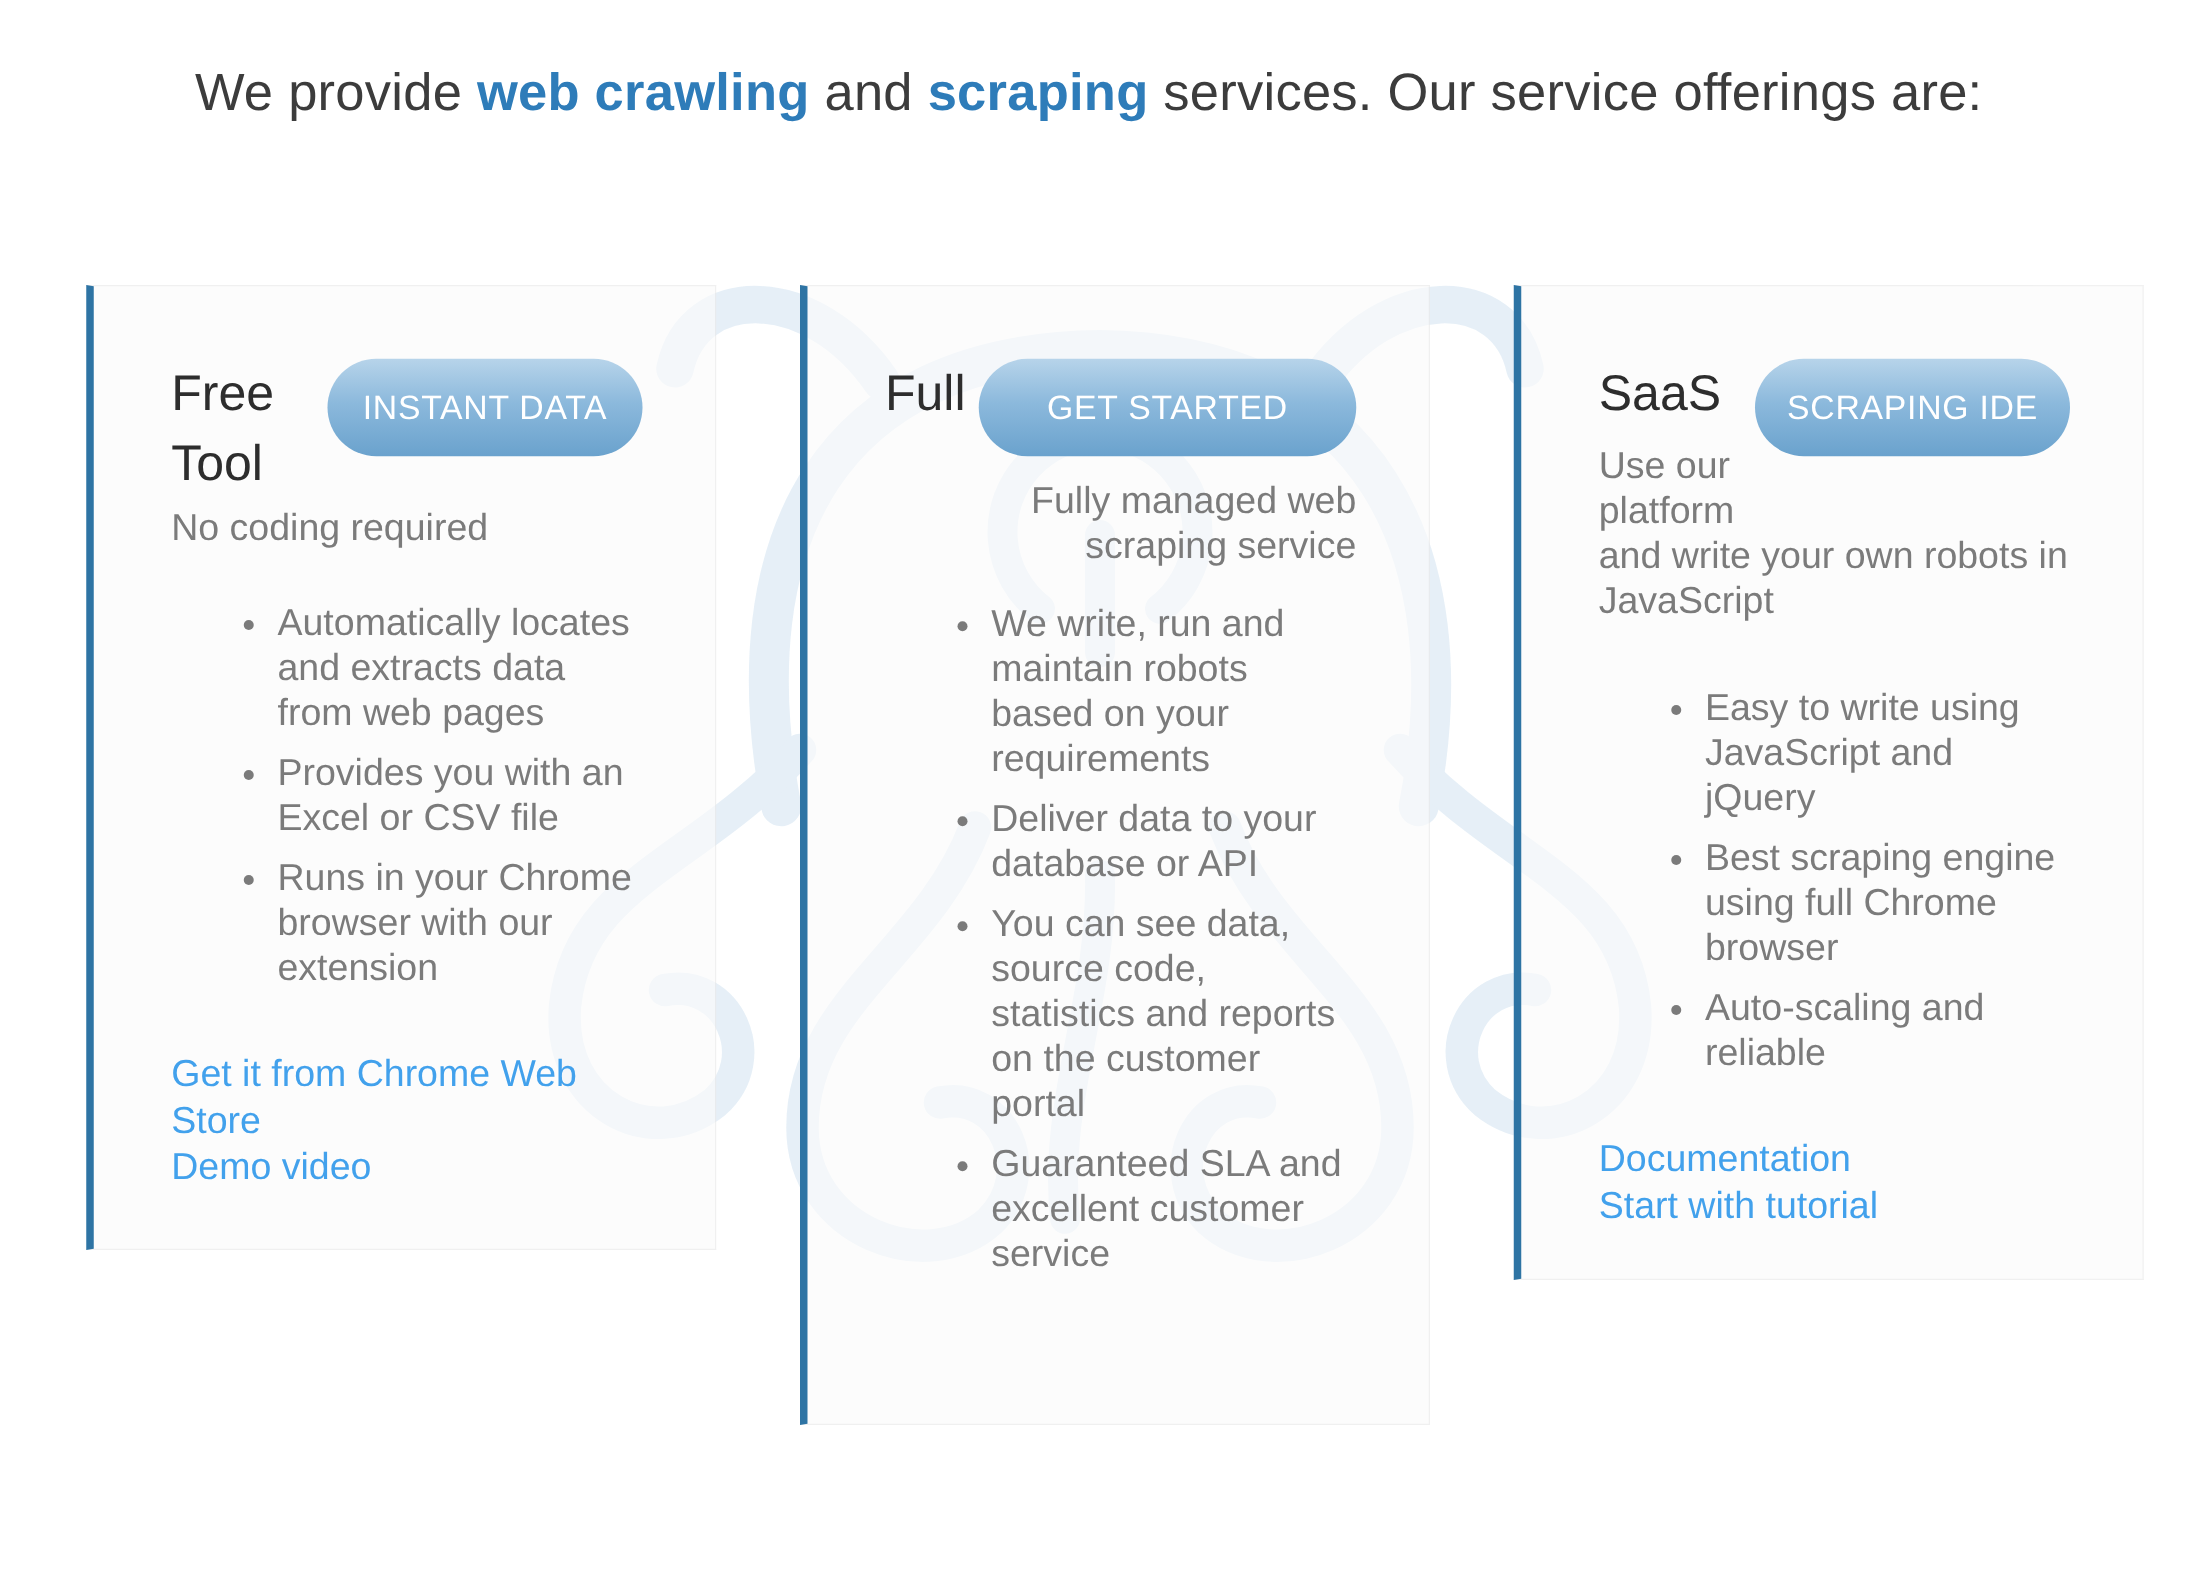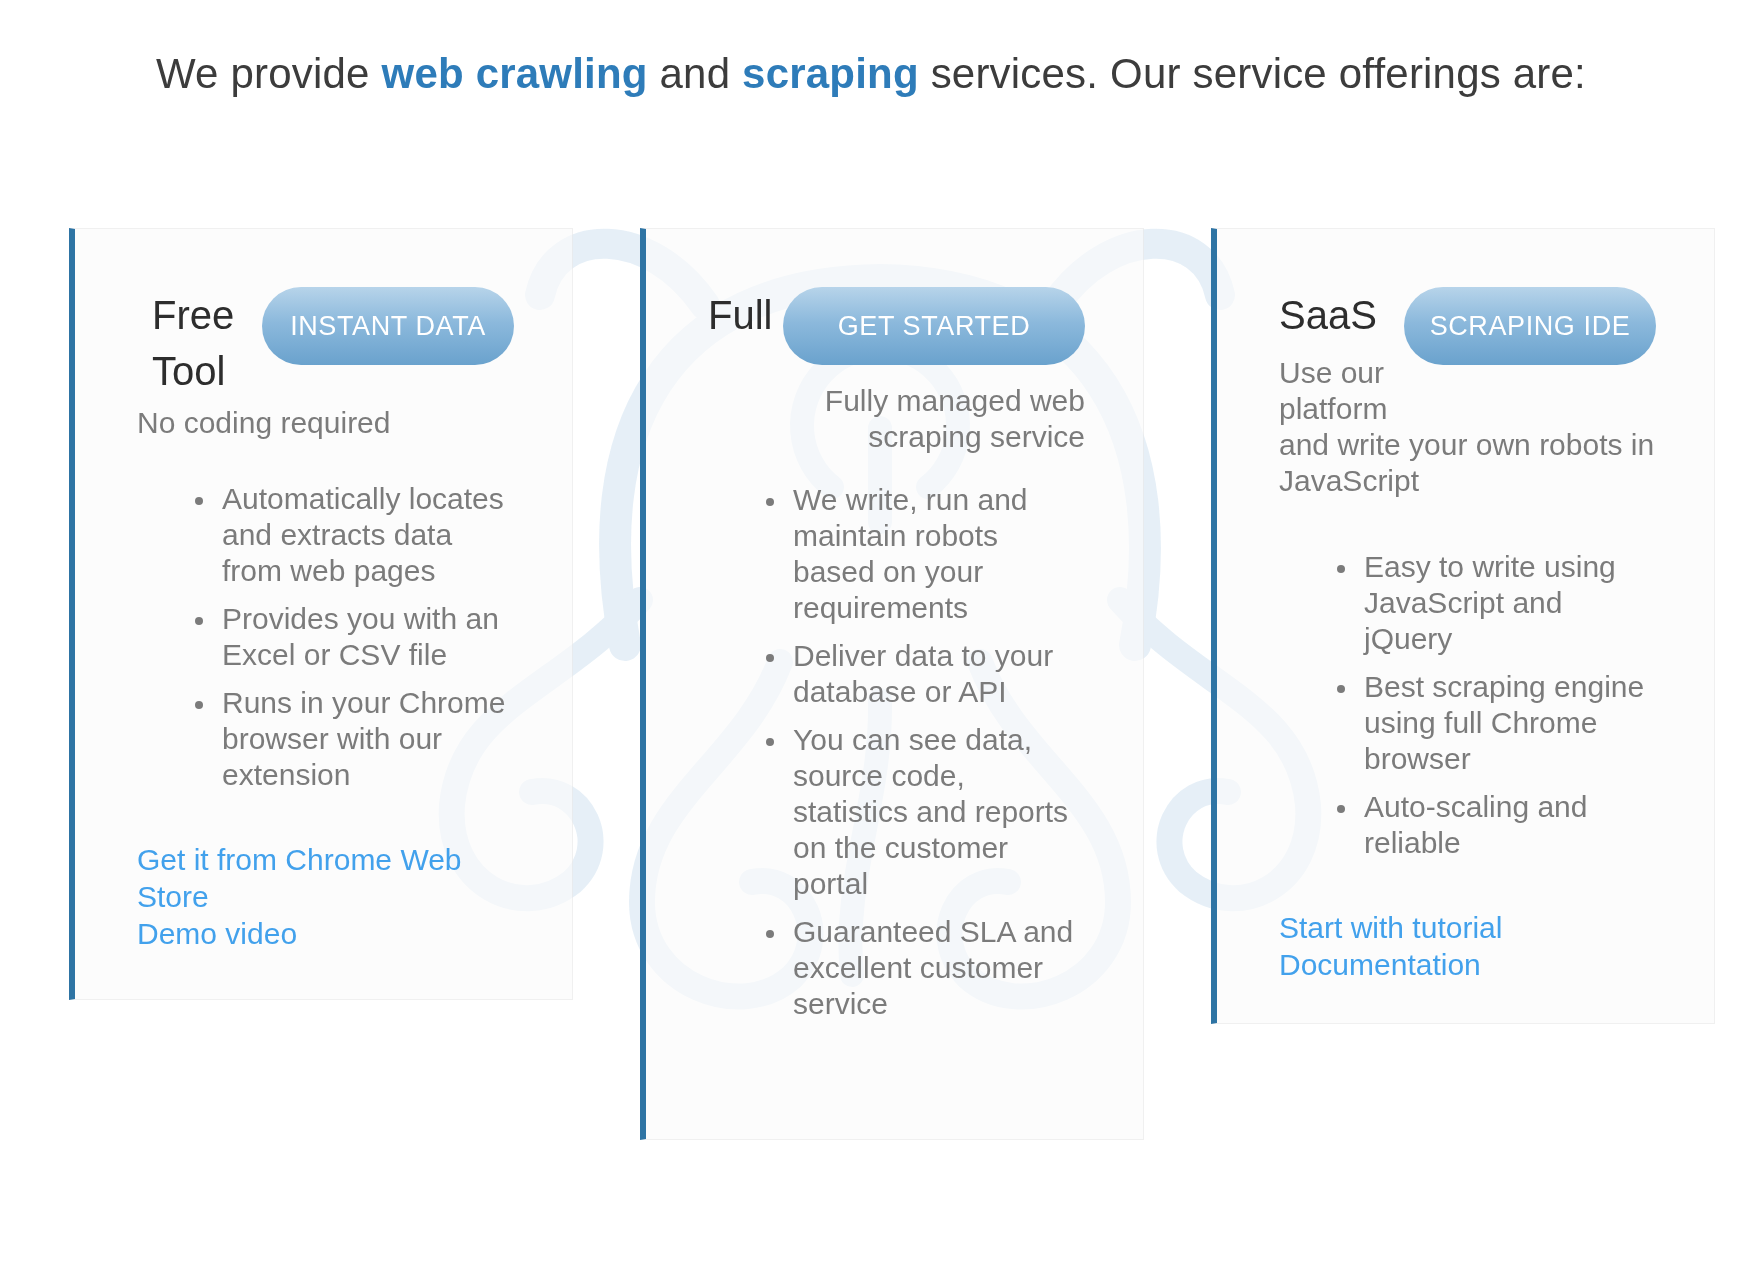--- a/index.html
+++ b/index.html
@@ -37,21 +37,21 @@
     position:relative;
   }
   .card-free{min-height:772px;}
   .card-full{min-height:912px;}
   .card-saas{min-height:719px;}
 
   .card-header{display:flex;align-items:flex-start;justify-content:space-between;}
   .title{
     margin:0;font-size:40px;line-height:56px;font-weight:400;color:#2d2d2d;
   }
-  .title .tl{display:block;margin-left:15px;}
+  .title .tl{display:block;}
   .title-second{margin-top:67px;}
 
   .pill{
     box-sizing:border-box;
     width:252px;height:78px;flex:0 0 auto;
     border-radius:39px;
     background:linear-gradient(to bottom,#b7d4ea 0%,#8cb9dc 45%,#6aa2cd 100%);
     color:#ffffff;font-size:27px;letter-spacing:0.6px;
     display:flex;align-items:center;justify-content:center;
     cursor:pointer;user-select:none;text-align:center;
@@ -140,19 +140,19 @@
     <section class="card card-saas">
       <div class="pill pill-float">SCRAPING IDE</div>
       <h2 class="title">SaaS</h2>
       <p class="subtitle saas-sub">Use our platform and write your own robots in JavaScript</p>
       <ul class="features">
           <li>Easy to write using JavaScript and jQuery</li>
           <li>Best scraping engine using full Chrome browser</li>
           <li>Auto-scaling and reliable</li>
         </ul>
       <div class="links">
+          <a>Documentation</a>
           <a>Start with tutorial</a>
-          <a>Documentation</a>
         </div>
     </section>
 
   </div>
 </div>
 
 </body></html>

